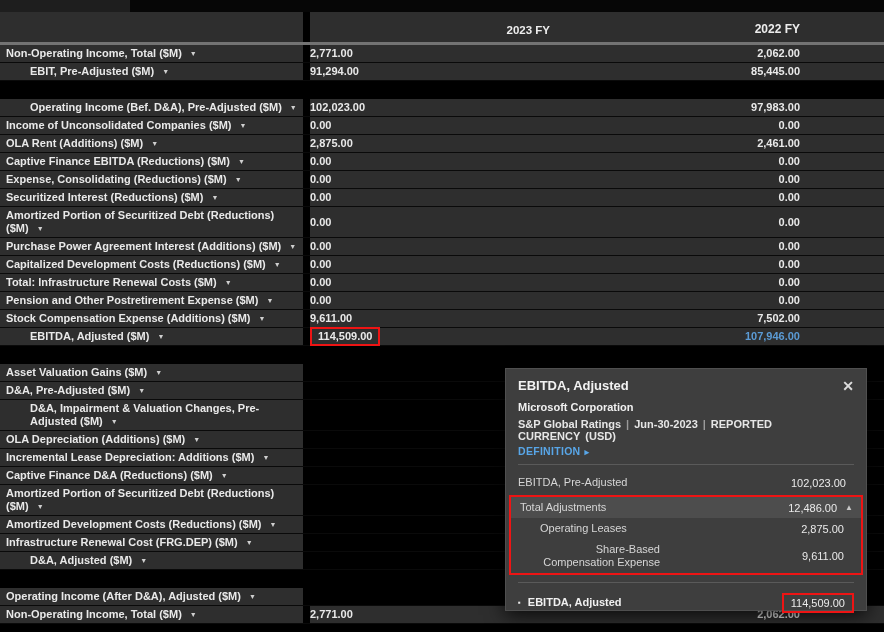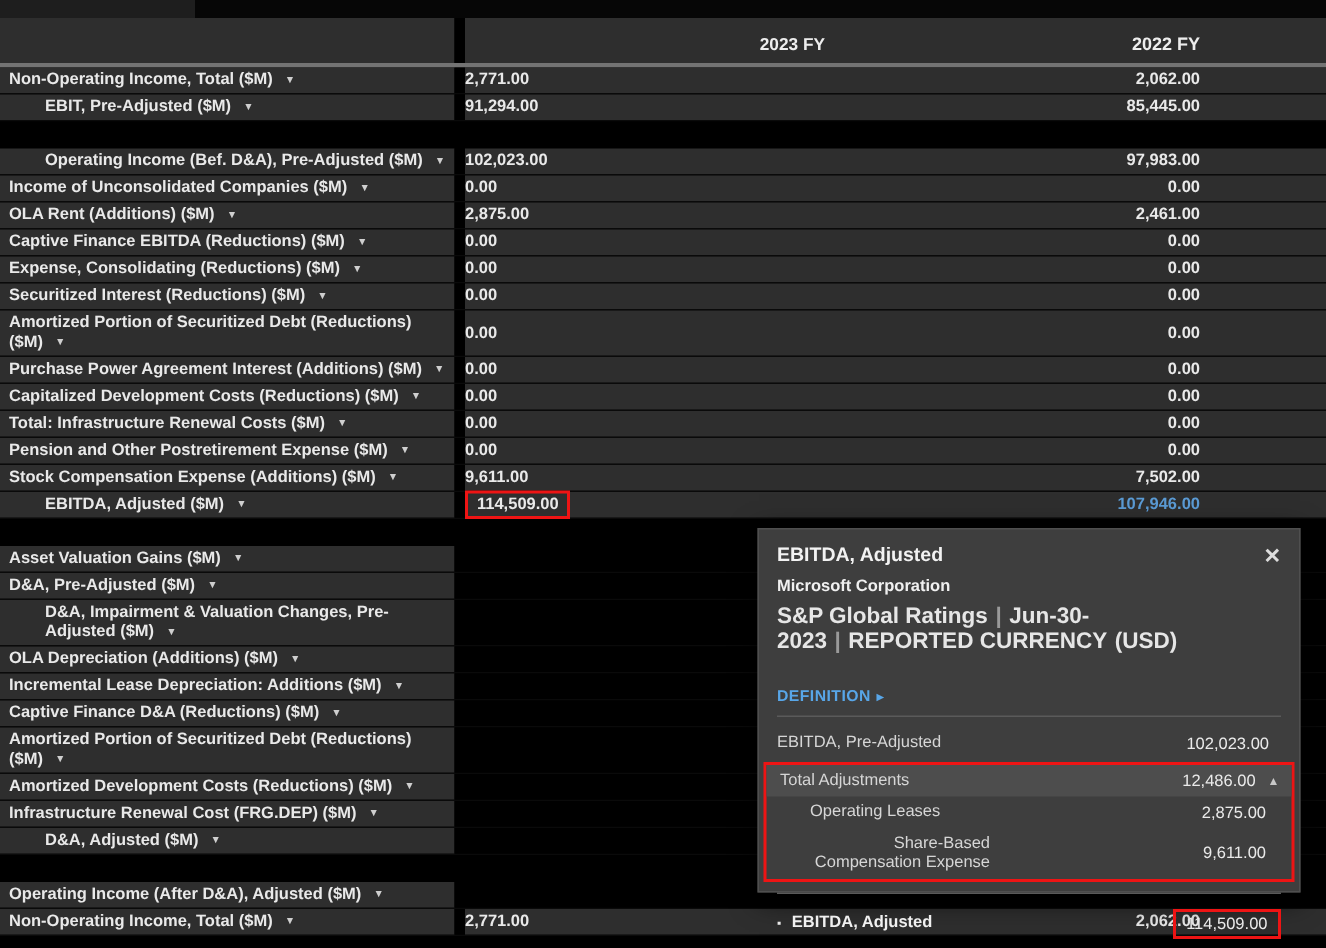--- a/index.html
+++ b/index.html
@@ -34,30 +34,30 @@
   .cell.label.ind1{padding-left:30px;}
   .caret{font-size:7px;color:#cfcfcf;margin-left:5px;vertical-align:1px;}
   .gapcell{width:7px;background:#000;}
   .cell.v1{width:250px;background:var(--row-bg);display:flex;align-items:center;justify-content:flex-start;padding:2px 10px 2px 0;}
   .cell.v2{flex:1;background:var(--row-bg);display:flex;align-items:center;justify-content:flex-end;padding:2px 84px 2px 0;}
   .row.dark .cell.v1,.row.dark .cell.v2,.row.dark .gapcell{background:#000;}
   .blue{color:var(--link-blue);cursor:pointer;}
   .red-outline{display:inline-block;border:2px solid var(--accent-red);padding:1px 6px;margin:-3px -8px -3px 0;}
 
   
-  .popup{position:absolute;left:505px;top:352px;width:362px;height:243px;background:var(--popup-bg);
+  .popup{position:absolute;left:505px;top:368px;width:362px;height:243px;background:var(--popup-bg);
          border:1px solid #4f4f4f;box-shadow:0 4px 18px rgba(0,0,0,.8);padding:9px 12px 10px;z-index:5;}
   .p-head{display:flex;justify-content:space-between;align-items:center;}
   .p-title{font-size:13px;font-weight:bold;color:#f2f2f2;}
   .p-close{font-size:14px;font-weight:bold;color:#dcdcdc;cursor:pointer;line-height:14px;}
   .p-company{margin-top:8px;font-size:11px;font-weight:bold;color:#f0f0f0;}
-  .p-meta{margin-top:5px;font-size:15px;font-weight:bold;color:#e6e6e6;}
+  .p-meta{margin-top:5px;font-size:11px;font-weight:bold;color:#e6e6e6;}
   .p-meta .sep{color:#9a9a9a;margin:0 5px;}
   .p-meta .cur{margin-left:5px;}
-  .p-def{margin-top:22px;font-size:10.5px;font-weight:bold;color:#58a6e8;letter-spacing:.3px;cursor:pointer;}
+  .p-def{margin-top:3px;font-size:10.5px;font-weight:bold;color:#58a6e8;letter-spacing:.3px;cursor:pointer;}
   .def-arrow{margin-left:4px;font-size:9px;}
   .p-div{height:1px;background:#5a5a5a;margin:7px 0;}
   .p-row{display:flex;justify-content:space-between;align-items:center;padding:4px 8px 4px 0;font-size:11px;}
   .p-lbl{color:#d6d6d6;line-height:13px;text-align:right;}
   .p-val{color:#eaeaea;text-align:right;}
   .red-wrap{border:2px solid var(--accent-red);margin:2px -9px;padding:0;}
   .p-row.hl{background:#4d4d4d;padding:4px 8px 4px 9px;cursor:pointer;}
   .p-row.sub{padding-left:29px;padding-right:17px;}
   .p-row.sub .p-lbl{max-width:120px;}
   .vgroup{display:flex;align-items:center;}

